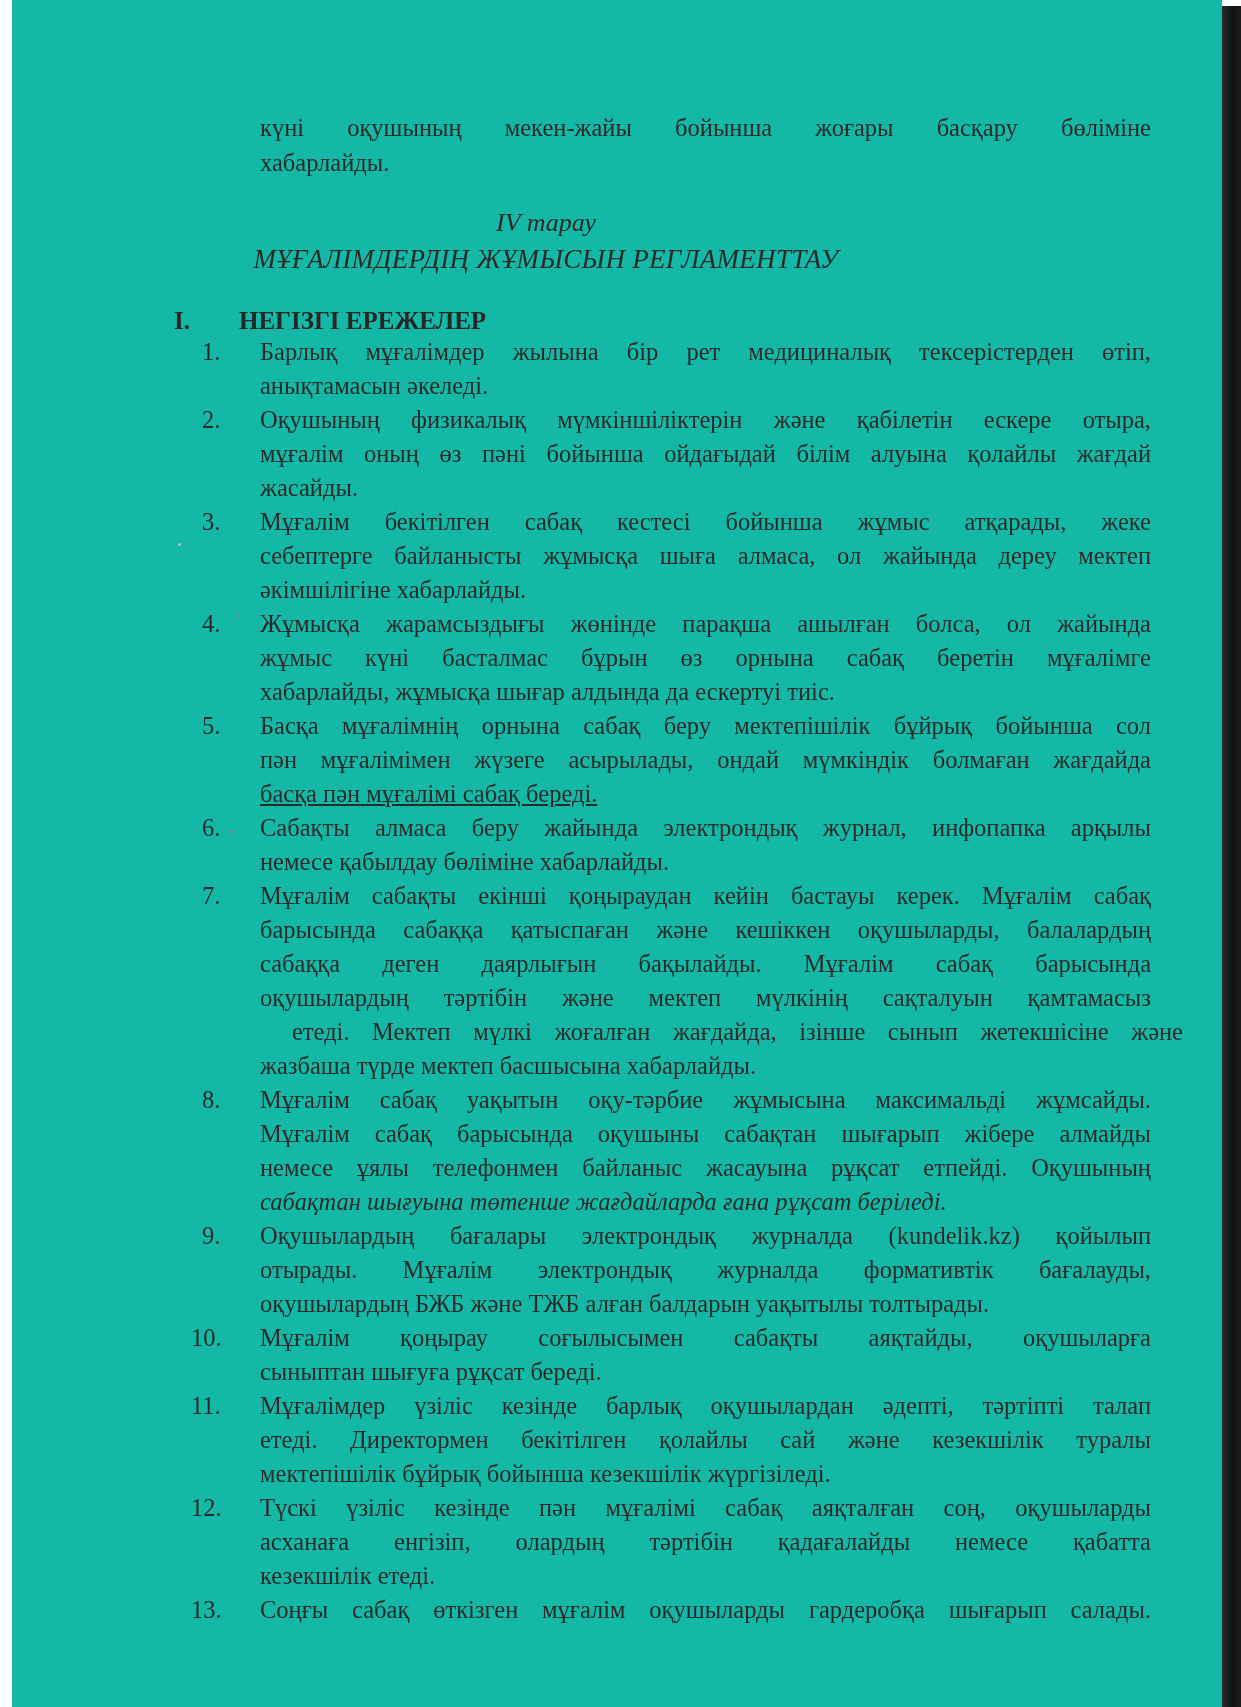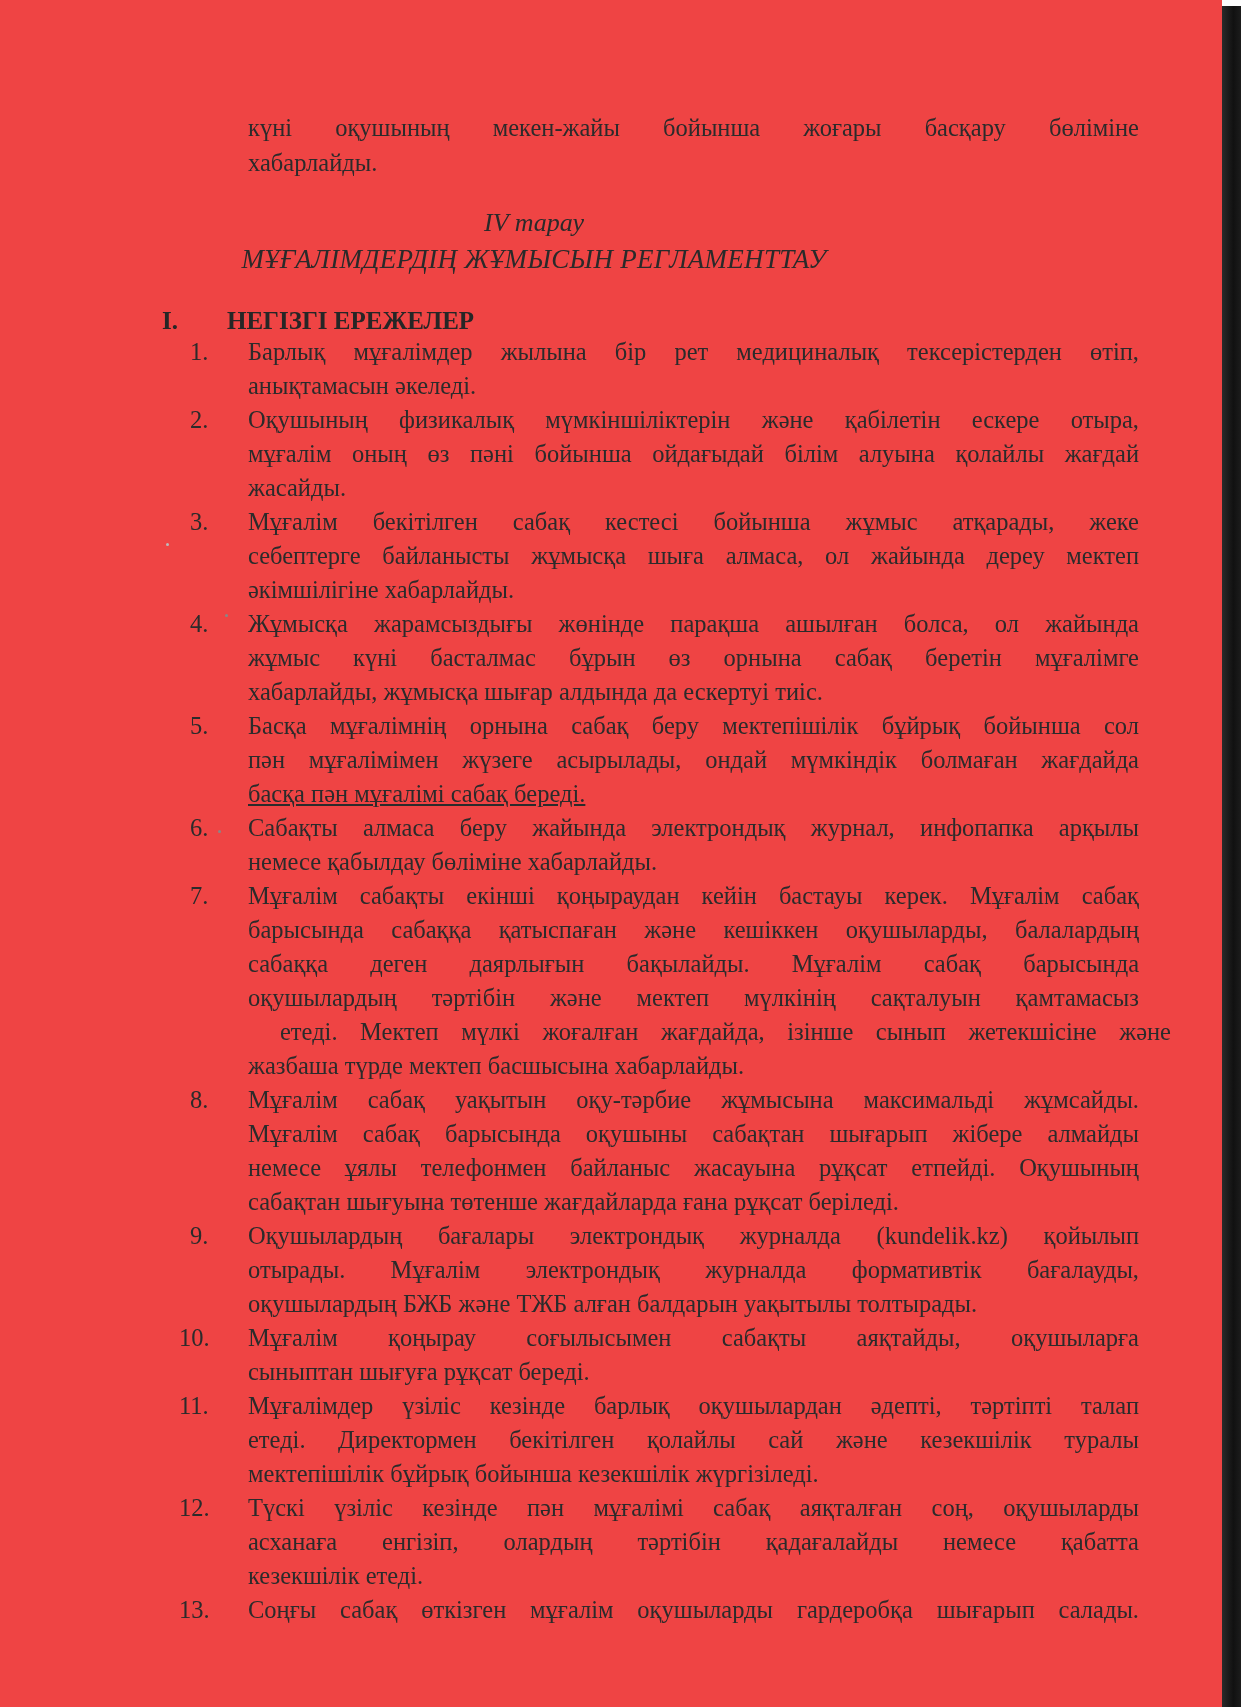--- a/index.html
+++ b/index.html
@@ -7,24 +7,24 @@
       width: 1241px;
       height: 1707px;
       background: #ffffff;
       position: relative;
       overflow: hidden;
       font-family: "Liberation Serif", "DejaVu Serif", serif;
       color: #2b2b2b;
     }
     .page {
       position: absolute;
-      left: 0; top: 0;
+      left: 12px; top: 0;
       width: 1222px;
       height: 1707px;
-      background: #ef4444;
+      background: #14b8a6;
     }
     .right-edge {
       position: absolute;
       top: 6px;
       right: 0;
       width: 19px;
       height: 1701px;
       background: linear-gradient(to right, #2a2a2a 0%, #111 60%, #1c1c1c 100%);
     }
     .right-edge-corner {
@@ -127,21 +127,21 @@
   <div class="line body-line just" style="top:915px;">барысында сабаққа қатыспаған және кешіккен оқушыларды, балалардың</div>
   <div class="line body-line just" style="top:949px;">сабаққа деген даярлығын бақылайды. Мұғалім сабақ барысында</div>
   <div class="line body-line just" style="top:983px;">оқушылардың тәртібін және мектеп мүлкінің сақталуын қамтамасыз</div>
   <div class="line body-line just" style="top:1017px;margin-left:32px;">етеді. Мектеп мүлкі жоғалған жағдайда, ізінше сынып жетекшісіне және</div>
   <div class="line body-line" style="top:1051px;">жазбаша түрде мектеп басшысына хабарлайды.</div>
 
   <div class="num n1" style="top:1085px;">8.</div>
   <div class="line body-line just" style="top:1085px;">Мұғалім сабақ уақытын оқу-тәрбие жұмысына максимальді жұмсайды.</div>
   <div class="line body-line just" style="top:1119px;">Мұғалім сабақ барысында оқушыны сабақтан шығарып жібере алмайды</div>
   <div class="line body-line just" style="top:1153px;">немесе ұялы телефонмен байланыс жасауына рұқсат етпейді. Оқушының</div>
-  <div class="line body-line" style="top:1187px;">сабақтан шығуына  төтенше жағдайларда ғана рұқсат беріледі.</div>
+  <div class="line body-line" style="top:1187px;font-style:italic;">сабақтан шығуына  төтенше жағдайларда ғана рұқсат беріледі.</div>
 
   <div class="num n1" style="top:1221px;">9.</div>
   <div class="line body-line just" style="top:1221px;">Оқушылардың бағалары электрондық журналда (kundelik.kz) қойылып</div>
   <div class="line body-line just" style="top:1255px;">отырады. Мұғалім электрондық журналда формативтік бағалауды,</div>
   <div class="line body-line" style="top:1289px;">оқушылардың БЖБ және ТЖБ алған балдарын уақытылы толтырады.</div>
 
   <div class="num n2" style="top:1323px;">10.</div>
   <div class="line body-line just" style="top:1323px;">Мұғалім қоңырау соғылысымен сабақты аяқтайды, оқушыларға</div>
   <div class="line body-line" style="top:1357px;">сыныптан шығуға рұқсат береді.</div>
 

